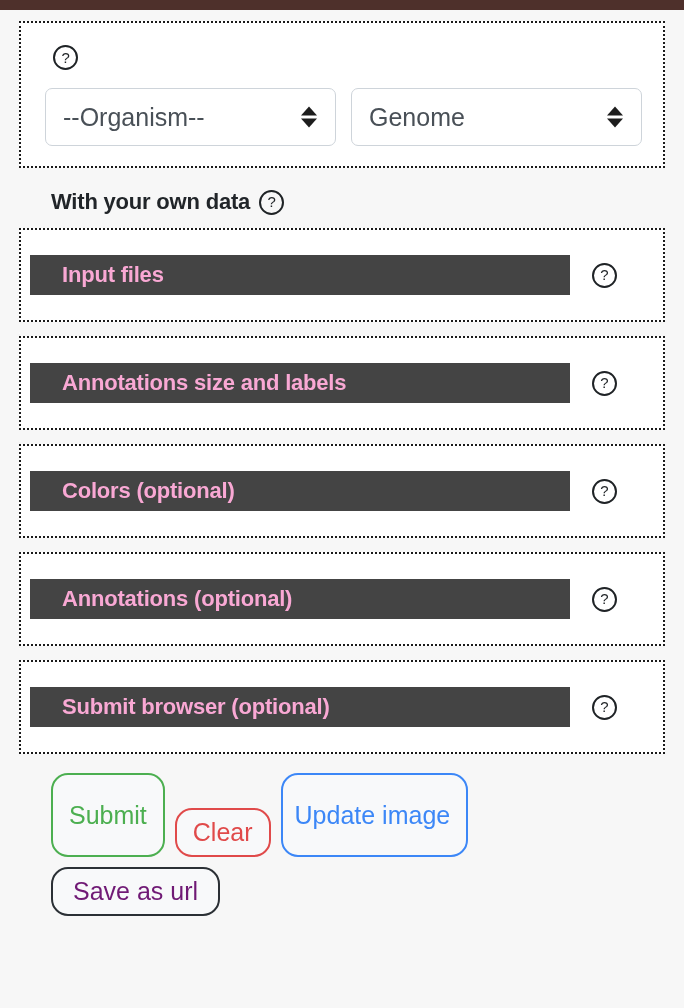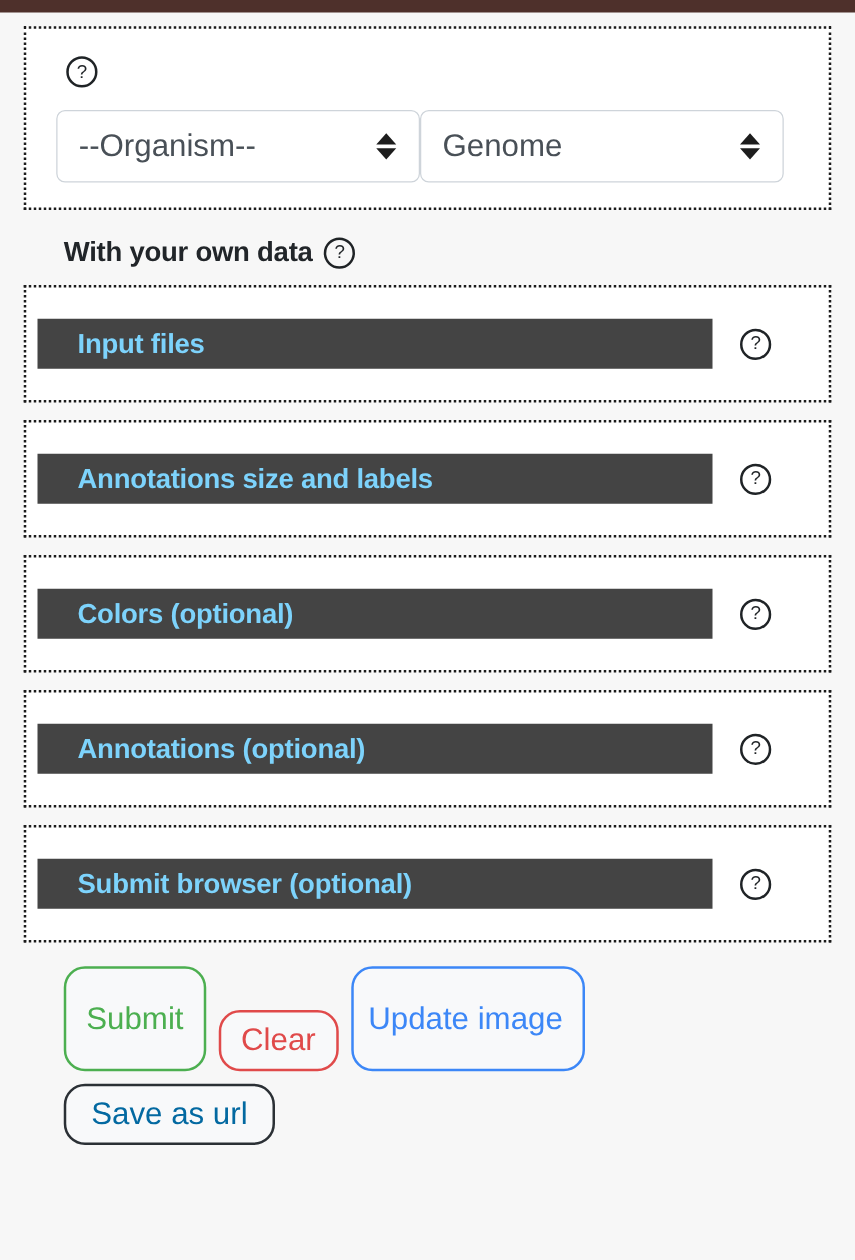--- a/index.html
+++ b/index.html
@@ -64,20 +64,21 @@
     font-family: "Liberation Sans", sans-serif;
     flex: 0 0 auto;
     cursor: pointer;
     background: transparent;
     padding-bottom: 1px;
   }
 
   
   .select-row {
     display: flex;
+    gap: 15px;
     padding-left: 9px;
   }
   .select-box {
     position: relative;
     width: 291px;
     height: 58px;
     border: 1px solid #ced4da;
     border-radius: 7px;
     background: #ffffff;
     box-sizing: border-box;
@@ -127,21 +128,21 @@
   .section-bar {
     background: #444444;
     height: 40px;
     width: 540px;
     display: flex;
     align-items: center;
     cursor: pointer;
     flex: 0 0 auto;
   }
   .section-bar-label {
-    color: #7dd3fc;
+    color: #f9a8d4;
     font-size: 22px;
     font-weight: bold;
     padding-left: 32px;
     letter-spacing: -0.2px;
     white-space: nowrap;
   }
   .section-help {
     margin-left: 22px;
   }
 
@@ -162,21 +163,21 @@
     font-family: "Liberation Sans", sans-serif;
     padding: 8px 16px;
     cursor: pointer;
     line-height: 1.15;
     box-sizing: border-box;
     white-space: nowrap;
   }
   .btn-submit { color: #4caf50; border-color: #4caf50; }
   .btn-clear  { color: #e04a4a; border-color: #e04a4a; margin-top: 35px; }
   .btn-update { color: #3c87f7; border-color: #3c87f7; padding-left: 12px; }
-  .btn-save   { color: #0369a1; border-color: #2b3035; padding: 8px 20px; }
+  .btn-save   { color: #701a75; border-color: #2b3035; padding: 8px 20px; }
 </style>
 </head>
 <body>
 
 <div id="topbar"></div>
 
 <div class="panel" id="preloaded-panel">
 
   <div class="group-heading">
     <span class="help-icon">?</span>

